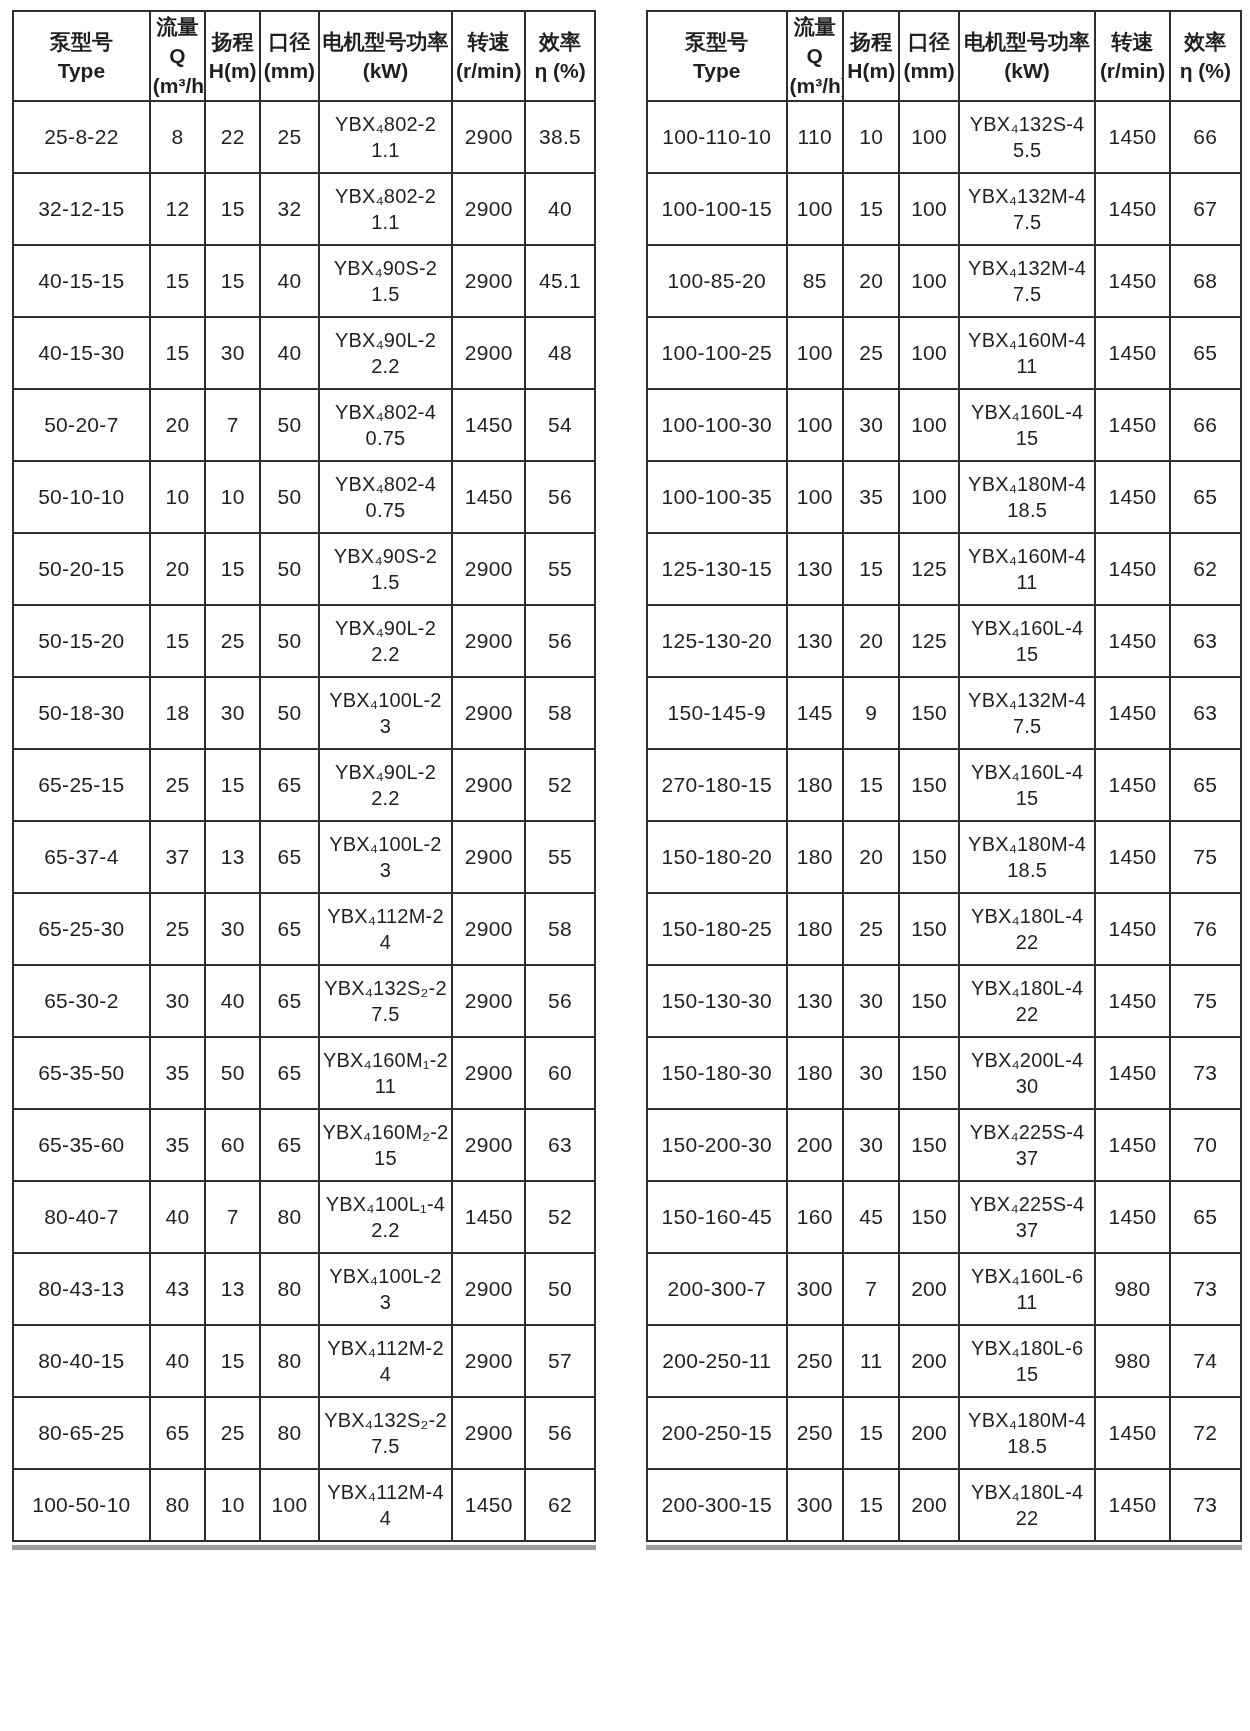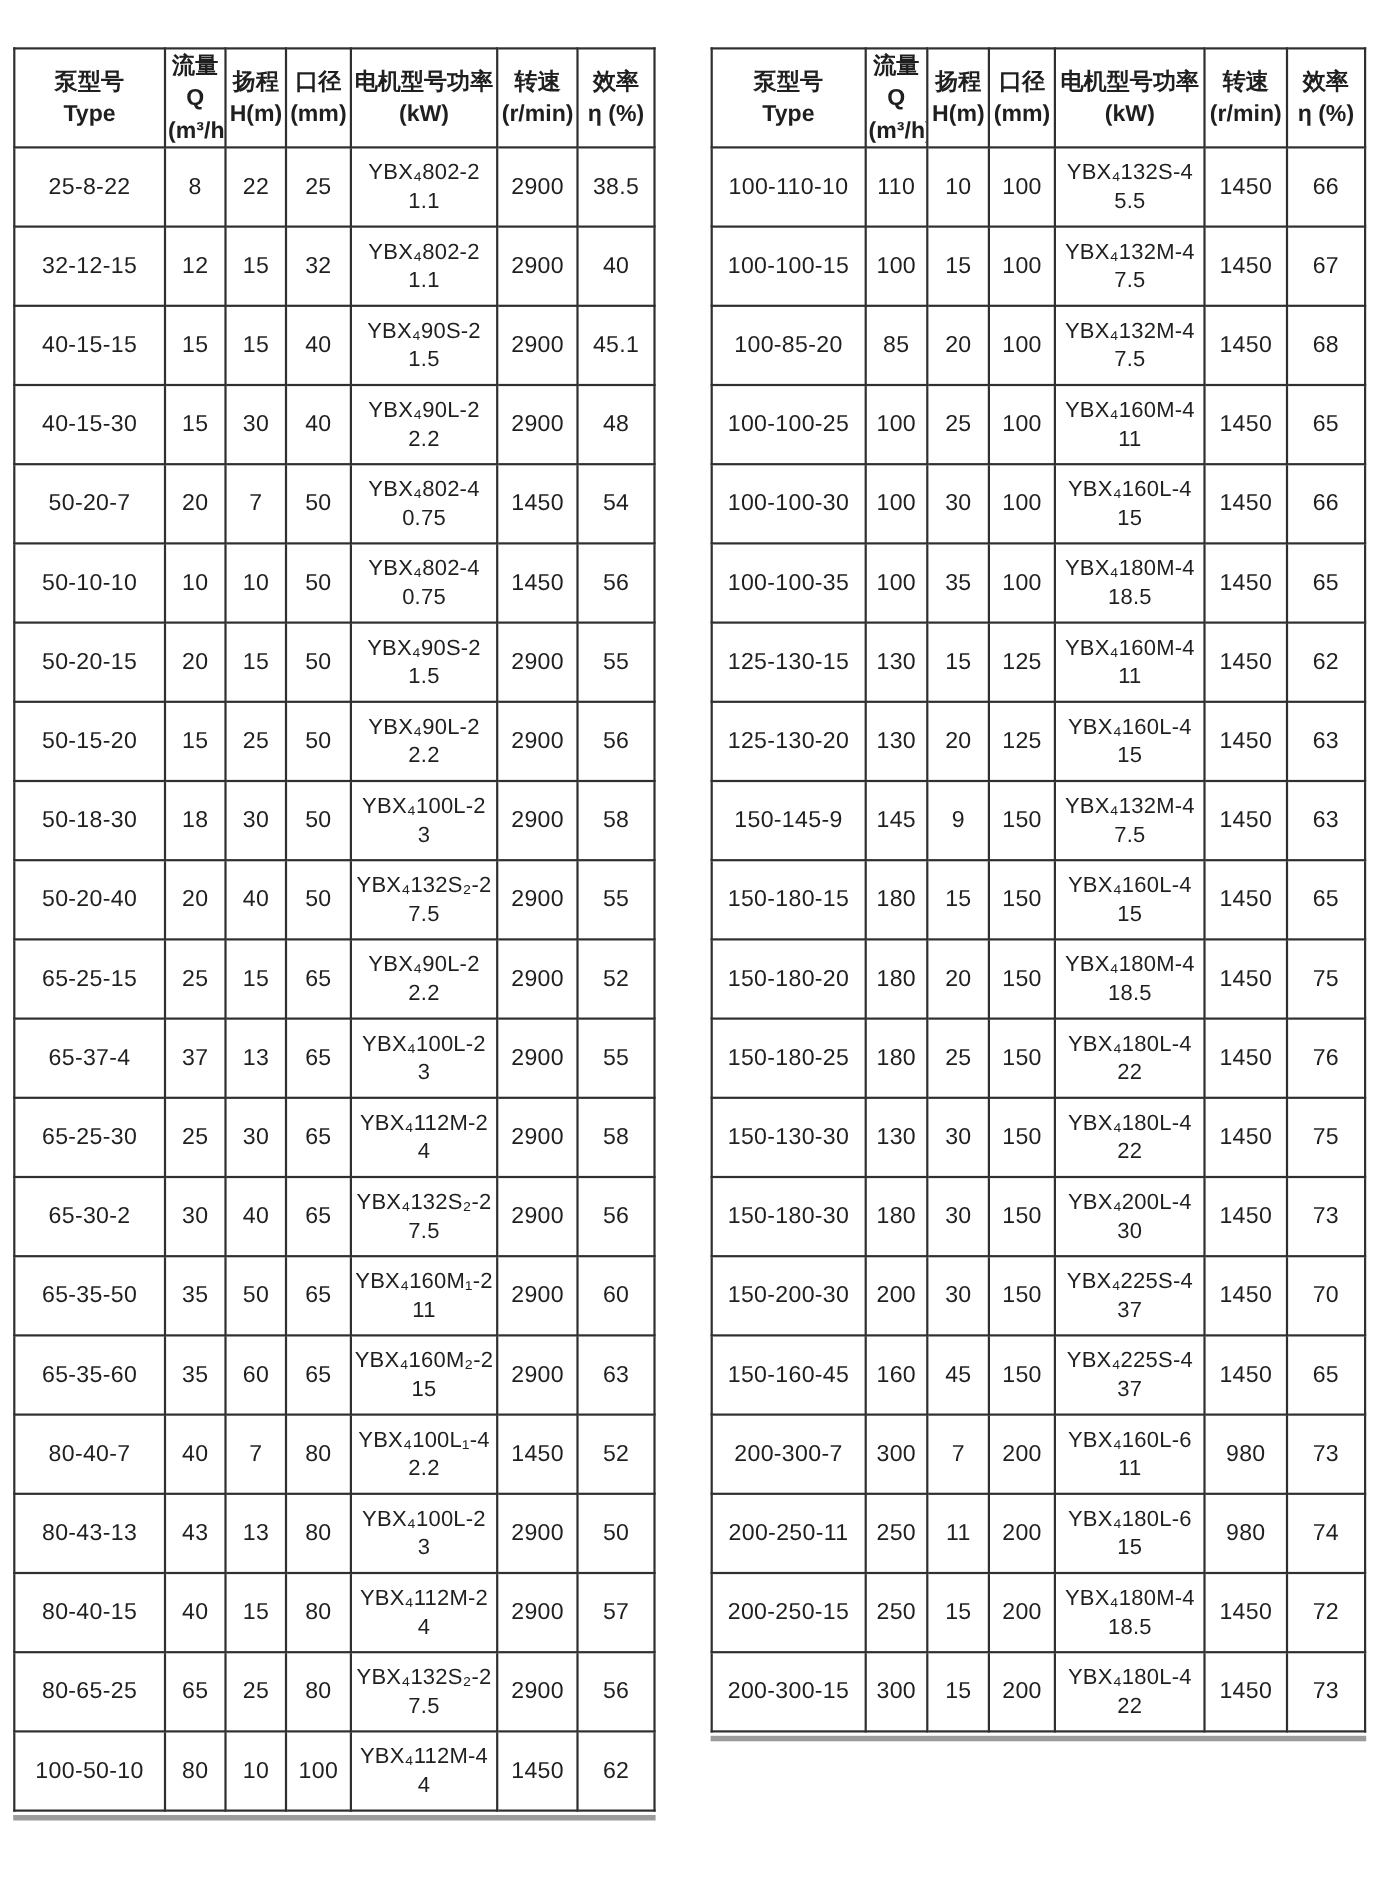--- a/index.html
+++ b/index.html
@@ -6,21 +6,20 @@
     margin:0;padding:0;
     width:1250px;height:1731px;
     background:#ffffff;
     overflow:hidden;
     font-family:"Liberation Sans","DejaVu Sans",sans-serif;
   }
   .tables-wrap{
     display:flex;
     gap:50px;
     padding:10px 0 0 12px;
-    margin-top:33px;
   }
   .table-block{position:relative;}
   table.spec-table{
     border-collapse:collapse;
     table-layout:fixed;
     background:#ffffff;
   }
   table.spec-table.left{width:584px;}
   table.spec-table.right{width:596px;}
   .spec-table th,.spec-table td{
@@ -221,32 +220,20 @@
     <td>50</td>
     <td>
       <div class="motor-model">YBX₄100L-2</div>
       <div class="motor-power">3</div>
     </td>
     <td>2900</td>
     <td>58</td>
   </tr>
 
 
-  <tr>
-    <td>50-20-40</td>
-    <td>20</td>
-    <td>40</td>
-    <td>50</td>
-    <td>
-      <div class="motor-model">YBX₄132S₂-2</div>
-      <div class="motor-power">7.5</div>
-    </td>
-    <td>2900</td>
-    <td>55</td>
-  </tr>
 
   <tr>
     <td>65-25-15</td>
     <td>25</td>
     <td>15</td>
     <td>65</td>
     <td>
       <div class="motor-model">YBX₄90L-2</div>
       <div class="motor-power">2.2</div>
     </td>
@@ -543,21 +530,21 @@
     <td>150</td>
     <td>
       <div class="motor-model">YBX₄132M-4</div>
       <div class="motor-power">7.5</div>
     </td>
     <td>1450</td>
     <td>63</td>
   </tr>
 
   <tr>
-    <td>150-180-15</td>
+    <td>270-180-15</td>
     <td>180</td>
     <td>15</td>
     <td>150</td>
     <td>
       <div class="motor-model">YBX₄160L-4</div>
       <div class="motor-power">15</div>
     </td>
     <td>1450</td>
     <td>65</td>
   </tr>

